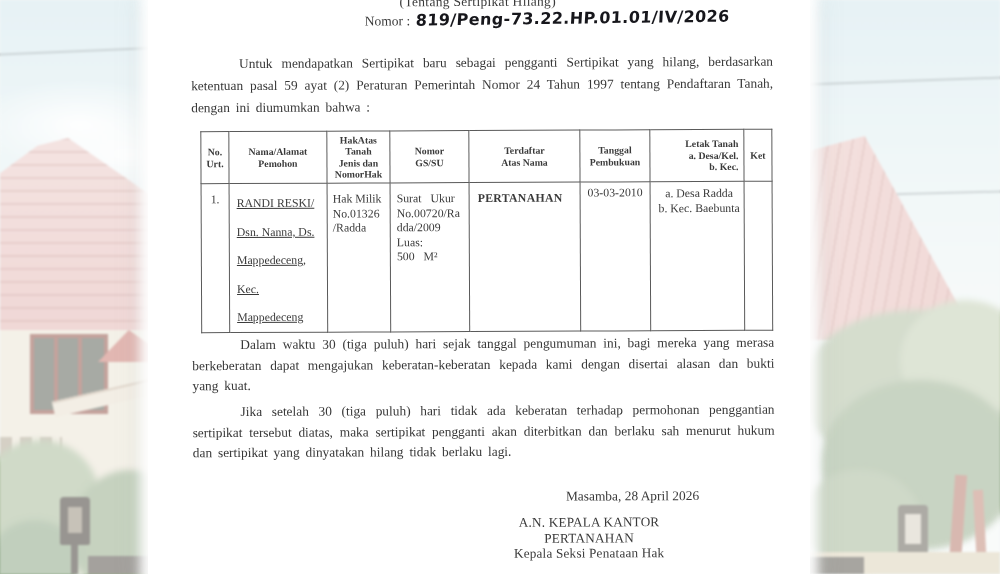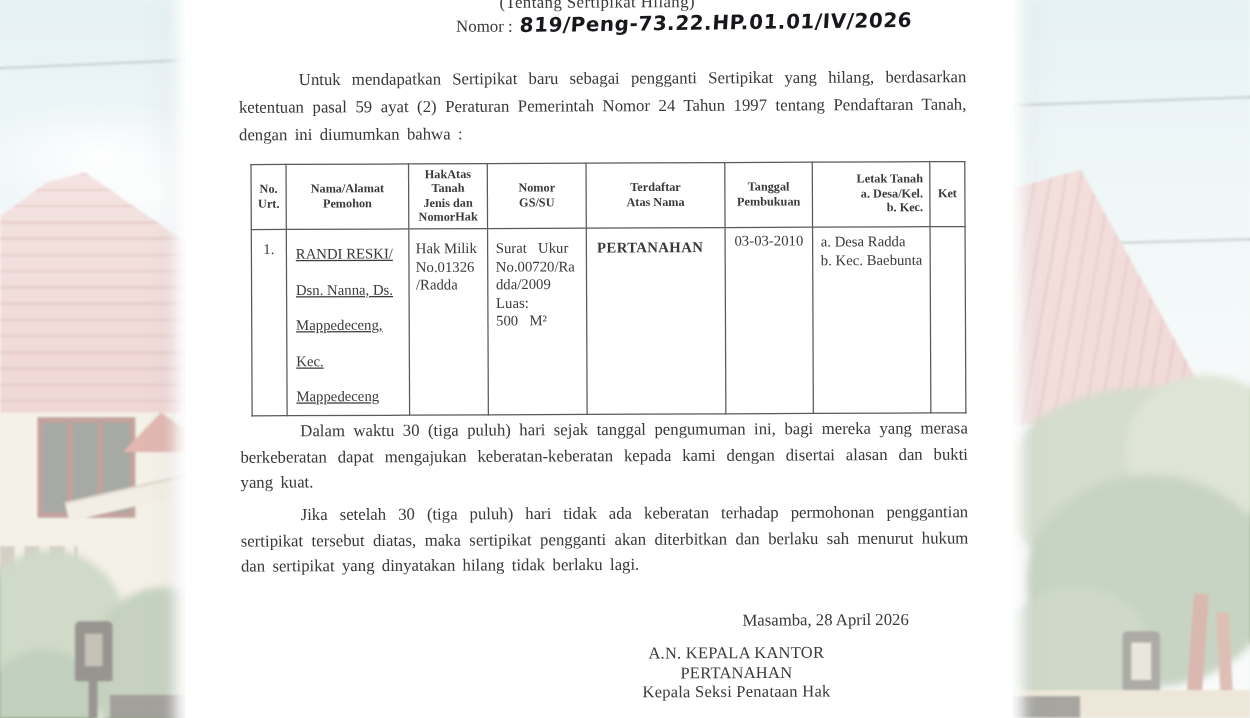--- a/index.html
+++ b/index.html
@@ -84,23 +84,23 @@
   table.parcel th { height:52px; font-weight:bold; font-size:9.8px; line-height:11.5px;
                     text-align:center; vertical-align:middle; padding:2px 5px; }
   table.parcel th.letak-h { text-align:right; padding-left:7px; }
   table.parcel td { height:145px; vertical-align:top; font-size:11.8px; }
   td.c-no   { text-align:center; padding-top:8px; font-size:11.5px; }
   td.c-nama { font-size:12.2px; line-height:28.5px; padding:5px 3px 0 7px;text-decoration:underline; }
   td.c-hak  { line-height:14.5px; padding:8px 2px 0 5px; }
   td.c-gssu { line-height:14.5px; padding:8px 2px 0 6px; text-align:justify; word-spacing:6px; }
   td.c-terd { font-weight:bold; font-size:13.2px; letter-spacing:.3px; padding:8px 2px 0 8px; }
   td.c-tgl  { text-align:center; padding-top:3px; font-size:12px; }
-  td.c-letak{ font-size:12px; line-height:15px; padding:4px 2px 0 6px; }
-
-  .date-line { position:absolute; left:445px; top:495px; font-size:13.4px; color:#383838;font-family:Liberation Serif, serif; }
+  td.c-letak{ font-size:12px; line-height:15px; padding:4px 2px 0 6px;text-align:center; }
+
+  .date-line { position:absolute; left:417px; top:495px; font-size:13.4px; color:#383838;font-family:Liberation Serif, serif; }
   .sig-block { position:absolute; left:330px; top:521px; width:220px; text-align:center;
                font-size:13.2px; line-height:15.5px; color:#3a3a3a; letter-spacing:.2px; }
 </style>
 </head>
 <body>
 
 <div class="stage">
 
   <div class="photo">
     <div class="sky"></div>

